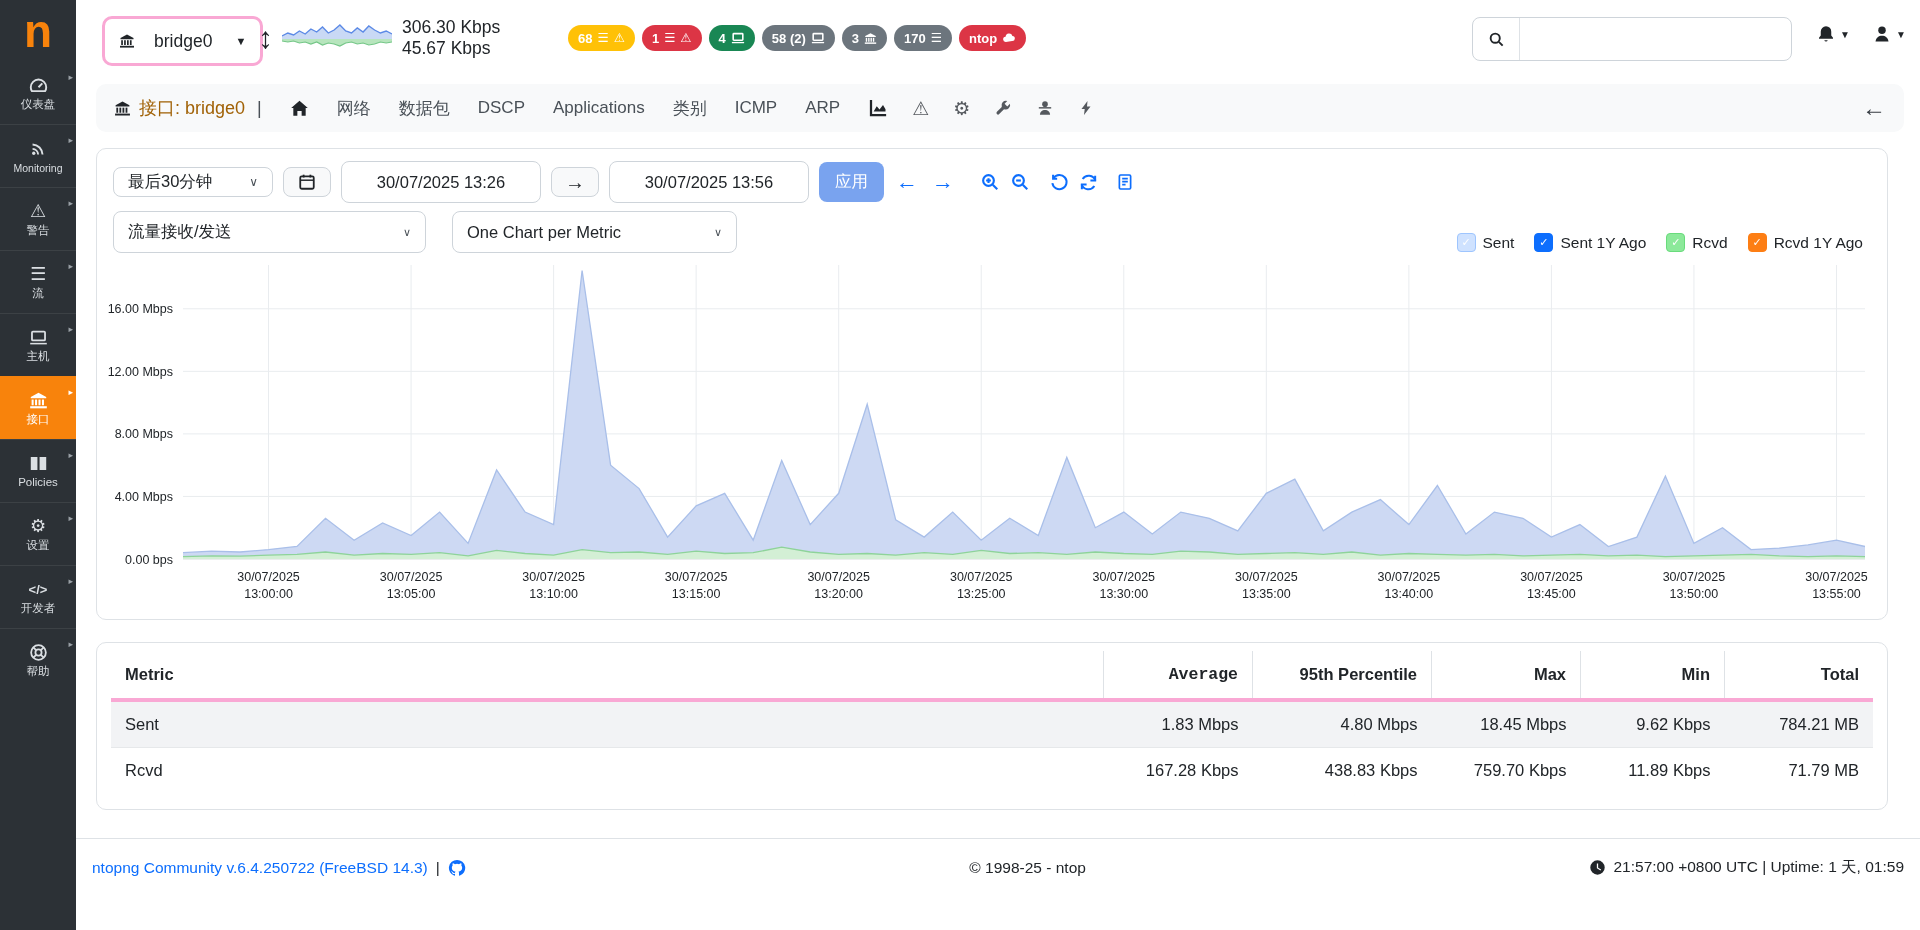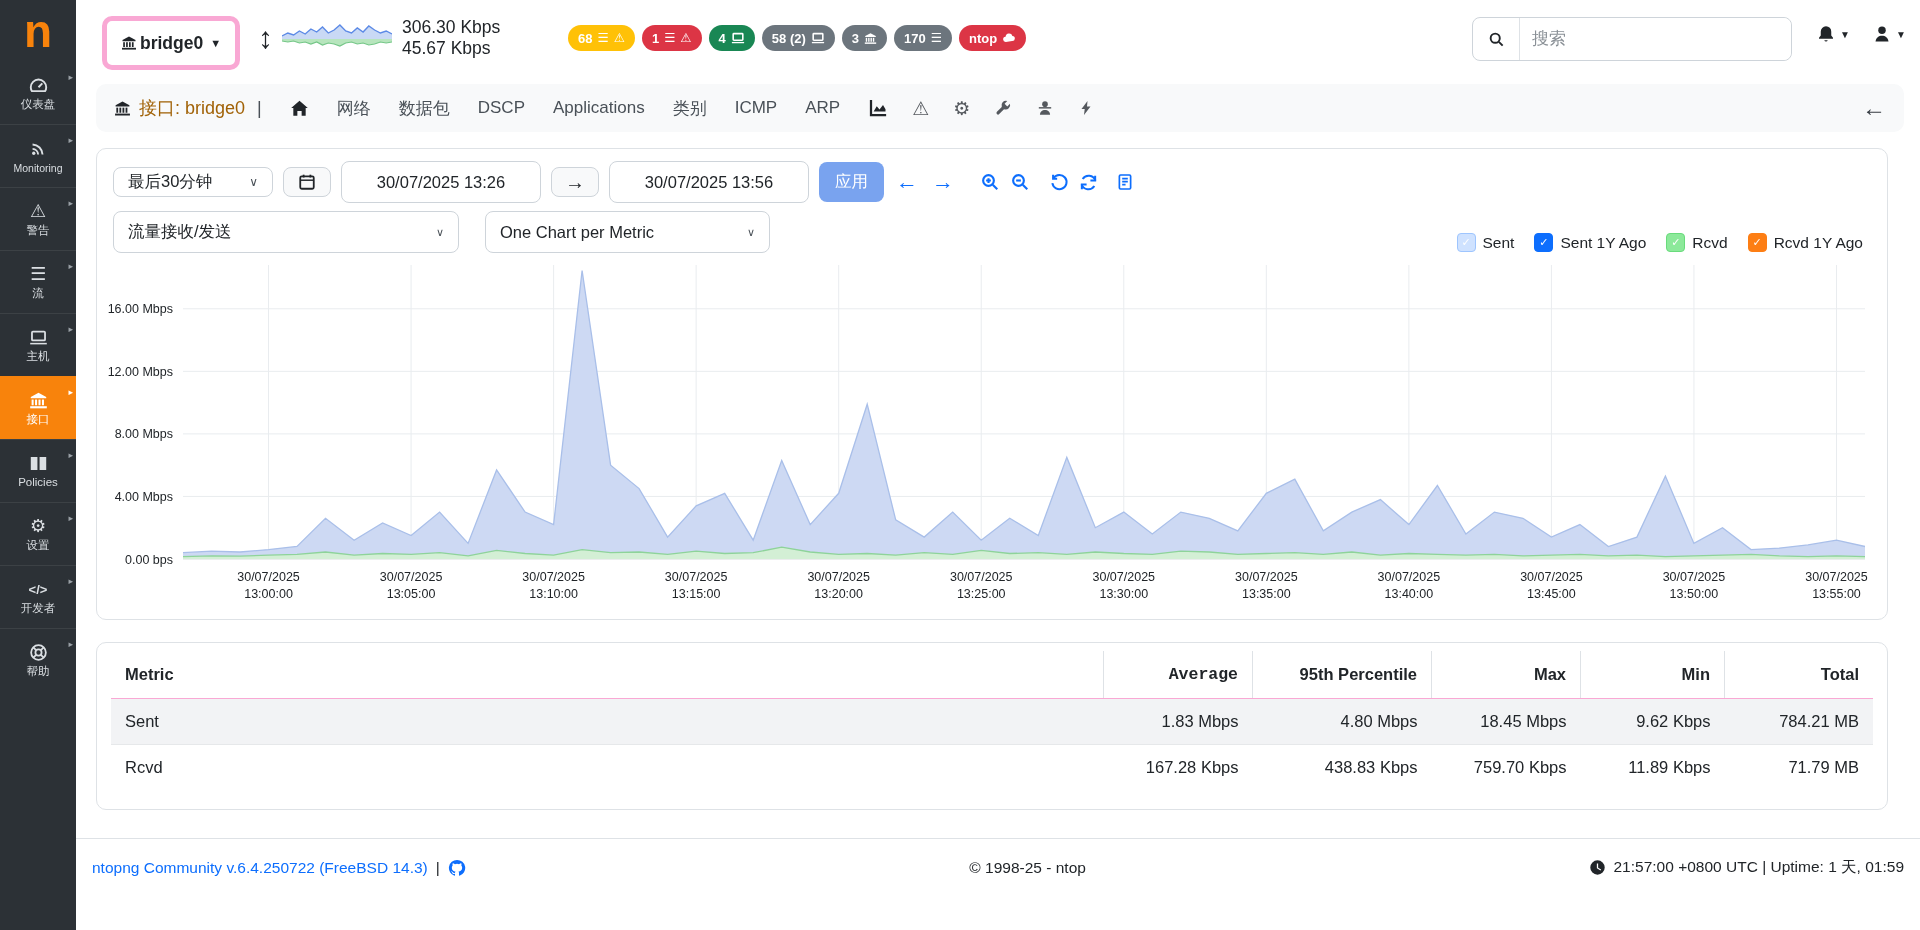--- a/index.html
+++ b/index.html
@@ -12,22 +12,22 @@
   .logo span{color:#f8830c;font-size:46px;font-weight:bold;line-height:1;}
   .side-item{position:relative;height:62px;display:flex;flex-direction:column;align-items:center;
              justify-content:center;gap:4px;color:#dbdfe3;cursor:pointer;border-top:1px solid rgba(255,255,255,.08);}
   .side-item .si-icon{height:20px;display:flex;align-items:center;justify-content:center;font-size:18px;line-height:1;}
   .side-item .si-label{font-size:11.5px;line-height:1;white-space:nowrap;}
   .side-item .si-caret{position:absolute;right:3px;top:10px;font-size:9px;color:#9aa0a6;}
   .side-item.active{background:#f8830c;color:#fff;border-top-color:transparent;}
   .side-item.active .si-caret{color:#fff;}
   
   .topbar{position:absolute;left:76px;top:0;width:1844px;height:76px;background:#fff;}
-  .if-btn{position:absolute;left:26px;top:16px;height:44px;display:flex;align-items:center;gap:3px;
-          padding:0 14px;border:5px solid #f9a8d4;border-radius:10px;background:#fff;font-size:17.5px;cursor:pointer;font-weight:bold;}
+  .if-btn{position:absolute;left:26px;top:16px;height:44px;display:flex;align-items:center;gap:19px;
+          padding:0 14px;border:3px solid #f9a8d4;border-radius:10px;background:#fff;font-size:17.5px;cursor:pointer;}
   .if-btn .caret{font-size:11px;margin-left:4px;}
   .updown{position:absolute;left:182px;top:14px;font-size:30px;color:#212529;line-height:48px;}
   .spark{position:absolute;left:206px;top:15px;width:110px;height:46px;}
   .rates{position:absolute;left:326px;top:17px;font-size:17.5px;line-height:1.2;}
   .badges{position:absolute;left:492px;top:25px;display:flex;gap:7px;align-items:center;}
   .badge{display:inline-flex;align-items:center;gap:5px;height:26px;padding:0 10px;border-radius:13px;
          color:#fff;font-size:13px;font-weight:bold;cursor:pointer;}
   .badge .bi-ch{font-size:12.5px;line-height:1;}
   .search{position:absolute;left:1396px;top:17px;width:318px;height:42px;border:1px solid #ced4da;
           border-radius:8px;display:flex;align-items:stretch;background:#fff;}
@@ -64,21 +64,21 @@
   .select .caret{font-size:11px;color:#495057;margin-left:12px;}
   .legend{position:absolute;right:24px;top:84px;display:flex;align-items:center;gap:20px;font-size:15.5px;}
   .lg-item{display:flex;align-items:center;gap:7px;cursor:pointer;}
   .lg-box{width:17px;height:17px;border-radius:4px;border:1px solid;display:flex;align-items:center;
           justify-content:center;font-size:11px;font-weight:bold;line-height:1;}
   #traffic-chart{position:absolute;left:8px;top:116px;}
   
   .metrics-card{position:absolute;left:96px;top:642px;width:1792px;height:168px;border:1px solid #dee2e6;
                 border-radius:10px;background:#fff;box-sizing:border-box;padding:8px 14px;}
   table{width:100%;border-collapse:collapse;font-size:16.5px;color:#212529;}
-  thead th{font-weight:bold;padding:14px;border-bottom:1px solid #f9a8d4;text-align:right;}
+  thead th{font-weight:bold;padding:14px;border-bottom:4px solid #f9a8d4;text-align:right;}
   thead th:first-child{text-align:left;}
   thead th:not(:first-child){border-left:1px solid #dee2e6;}
   tbody td{padding:13px 14px;text-align:right;}
   tbody td:first-child{text-align:left;}
   tbody tr{border-bottom:1px solid #e6e8ea;}
   tbody tr:last-child{border-bottom:none;}
   tr.striped{background:#f2f3f5;}
   th.c-avg{width:120px;font-family:Liberation Mono, monospace;} th.c-p95{width:150px;} th.c-max{width:120px;} th.c-min{width:115px;} th.c-tot{width:120px;}
   
   .footer{position:absolute;left:76px;top:838px;width:1844px;height:58px;border-top:1px solid #dee2e6;
@@ -267,21 +267,20 @@
     </span>
   </div>
 
   <div class="search">
     <span class="s-icon">
         <svg width="17" height="17" viewBox="0 0 16 16" fill="none" stroke="#212529" stroke-width="1.8">
           <circle cx="6.8" cy="6.8" r="4.3"></circle>
           <path d="m10.2 10.2 3.6 3.6"></path>
         </svg>
       </span>
-    <input value="" placeholder="搜索" style="">
   </div>
 
   <div class="top-icon" style="left:1740px;">
     <span>
         <svg width="20" height="20" viewBox="0 0 16 16" fill="#212529">
           <path d="M8 1.8a4.2 4.2 0 0 0-4.2 4.4v2.9L2.4 11v.8h11.2V11l-1.4-1.9V6.2A4.2 4.2 0 0 0 8 1.8z"></path>
           <path d="M6.6 13a1.5 1.5 0 0 0 2.8 0z"></path>
         </svg>
       </span>
     <span class="caret">▼</span>
@@ -402,21 +401,21 @@
       </span>
     <span class="blue-ic" style="margin-left:8px;">
       <svg width="18" height="18" viewBox="0 0 16 16" fill="none" stroke="#0d6efd" stroke-width="1.5">
           <rect x="3" y="1.8" width="10" height="12.4" rx="1"></rect>
           <path d="M5.5 5h5M5.5 7.7h5M5.5 10.4h3"></path>
         </svg>
       </span>
   </div>
 
   <div class="ctl-row2">
-    <div class="select" style="width:346px;">
+    <div class="select" style="width:313px;">
       <span>流量接收/发送</span>
       <span class="caret">∨</span>
     </div>
     <div class="select" style="width:285px;">
       <span>One Chart per Metric</span>
       <span class="caret">∨</span>
     </div>
   </div>
 
   <div class="legend">

